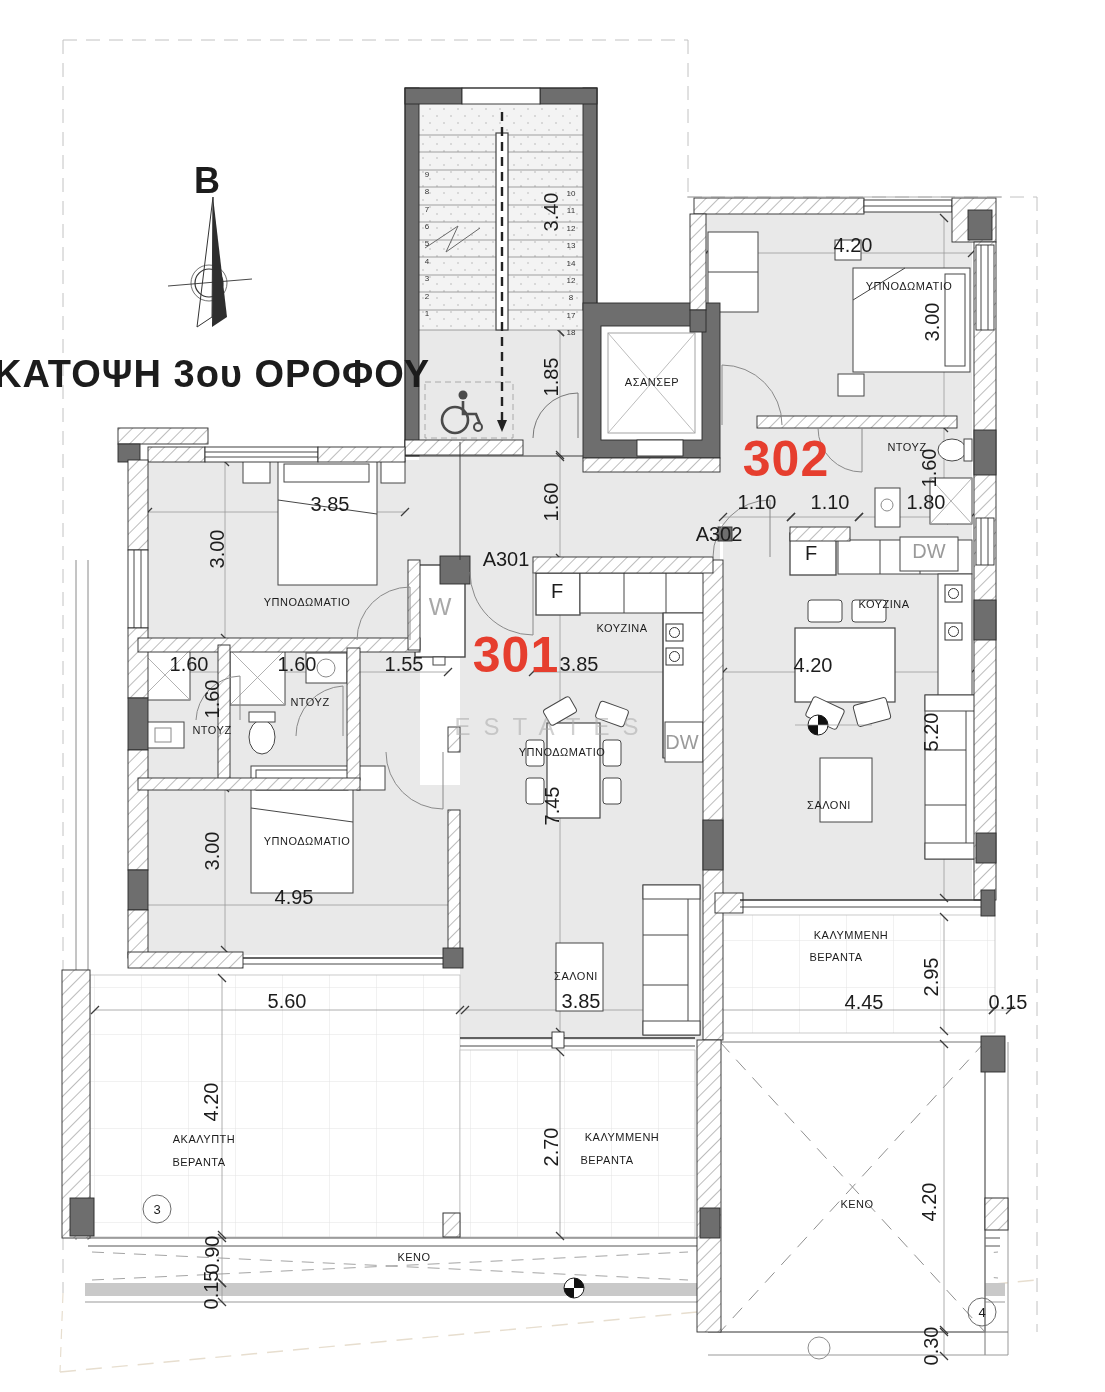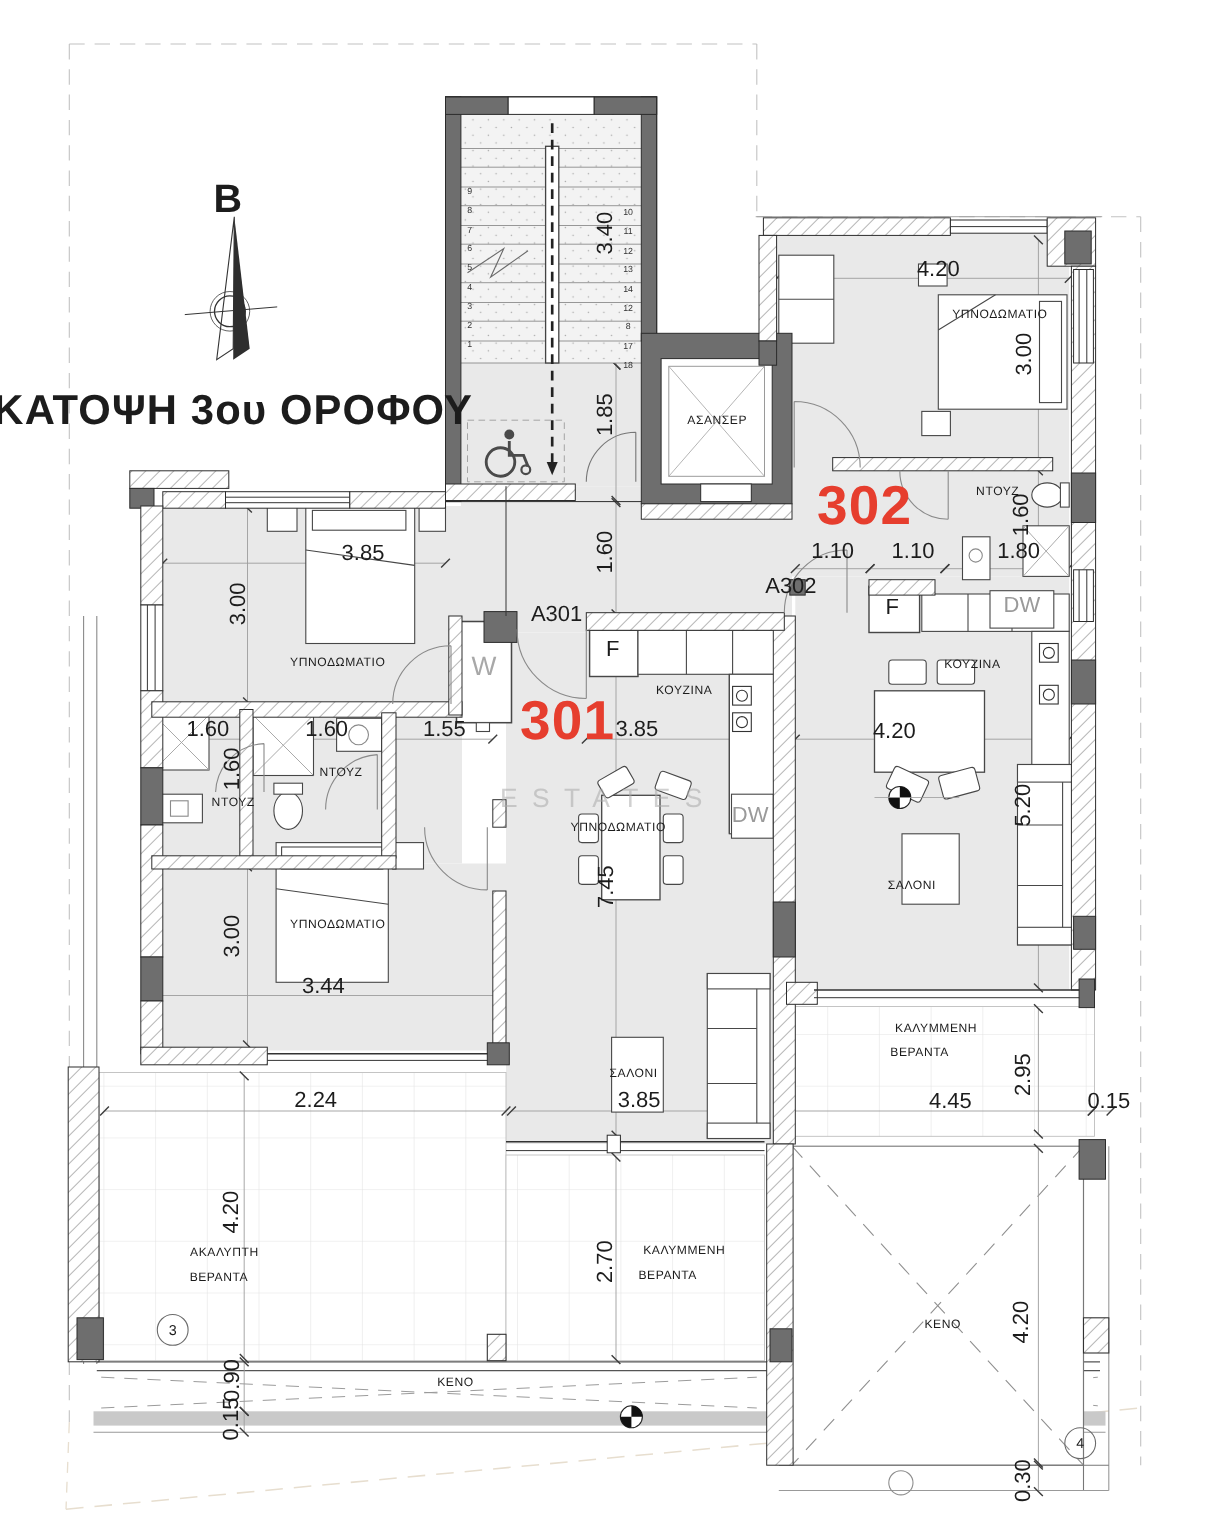--- a/index.html
+++ b/index.html
@@ -438,25 +438,25 @@
   <div class="lbl room" style="left:310px;top:702px;">ΝΤΟΥΖ</div>
   <div class="lbl room" style="left:212px;top:730px;">ΝΤΟΥΖ</div>
   <div class="lbl fix" style="left:557px;top:591px;">F</div>
   <div class="lbl room" style="left:622px;top:628px;">ΚΟΥΖΙΝΑ</div>
   <div class="lbl dim" style="left:579px;top:664px;">3.85</div>
   <div class="lbl room" style="left:562px;top:752px;">ΥΠΝΟΔΩΜΑΤΙΟ</div>
   <div class="lbl dim rot" style="left:552px;top:806px;">7.45</div>
   <div class="lbl fix gray" style="left:682px;top:742px;">DW</div>
   <div class="lbl room" style="left:307px;top:841px;">ΥΠΝΟΔΩΜΑΤΙΟ</div>
   <div class="lbl dim rot" style="left:212px;top:851px;">3.00</div>
-  <div class="lbl dim" style="left:294px;top:897px;">3.44</div>
+  <div class="lbl dim" style="left:294px;top:897px;">4.95</div>
   <div class="lbl room" style="left:576px;top:976px;">ΣΑΛΟΝΙ</div>
   <div class="lbl dim" style="left:581px;top:1001px;">3.85</div>
 
-  <div class="lbl dim" style="left:287px;top:1001px;">2.24</div>
+  <div class="lbl dim" style="left:287px;top:1001px;">5.60</div>
   <div class="lbl dim rot" style="left:211px;top:1102px;">4.20</div>
   <div class="lbl room" style="left:204px;top:1139px;">ΑΚΑΛΥΠΤΗ</div>
   <div class="lbl room" style="left:199px;top:1162px;">ΒΕΡΑΝΤΑ</div>
   <div class="lbl dim rot" style="left:212px;top:1255px;">0.90</div>
   <div class="lbl dim rot" style="left:211px;top:1290px;">0.15</div>
   <div class="lbl room" style="left:414px;top:1257px;">ΚΕΝΟ</div>
   <div class="lbl dim rot" style="left:551px;top:1147px;">2.70</div>
   <div class="lbl room" style="left:622px;top:1137px;">ΚΑΛΥΜΜΕΝΗ</div>
   <div class="lbl room" style="left:607px;top:1160px;">ΒΕΡΑΝΤΑ</div>
   <div class="lbl circ" style="left:157px;top:1209px;">3</div>

